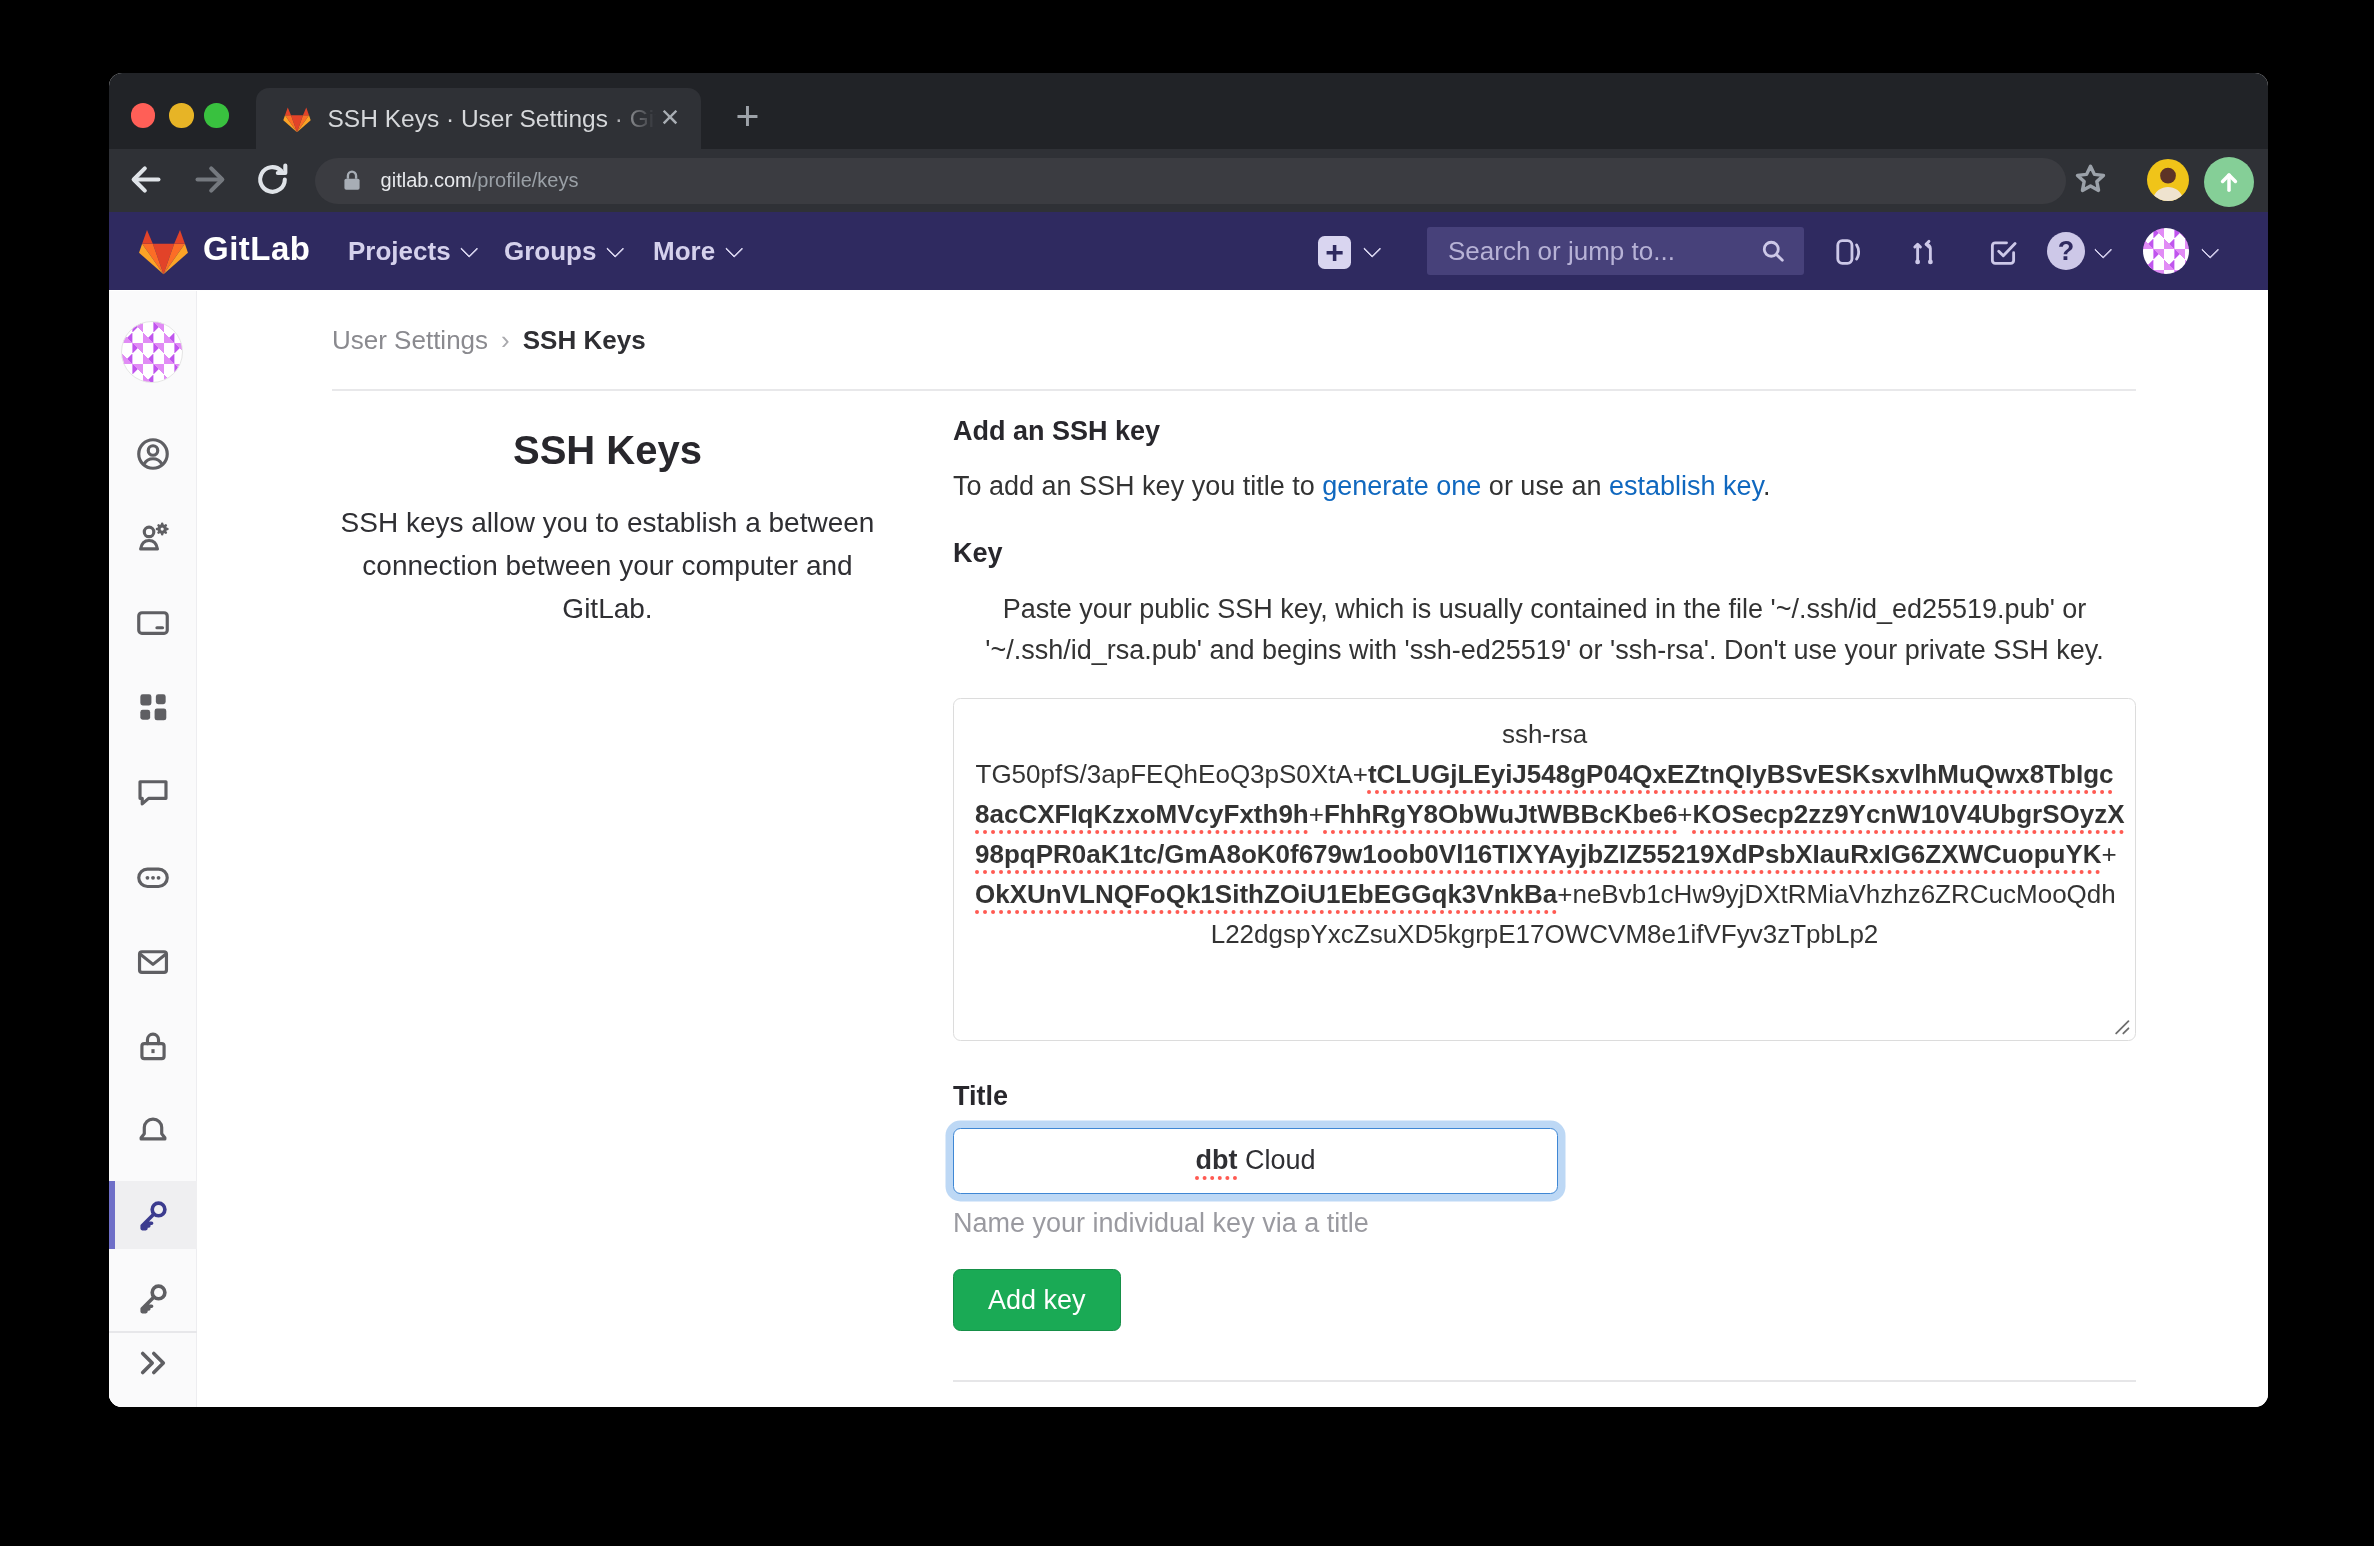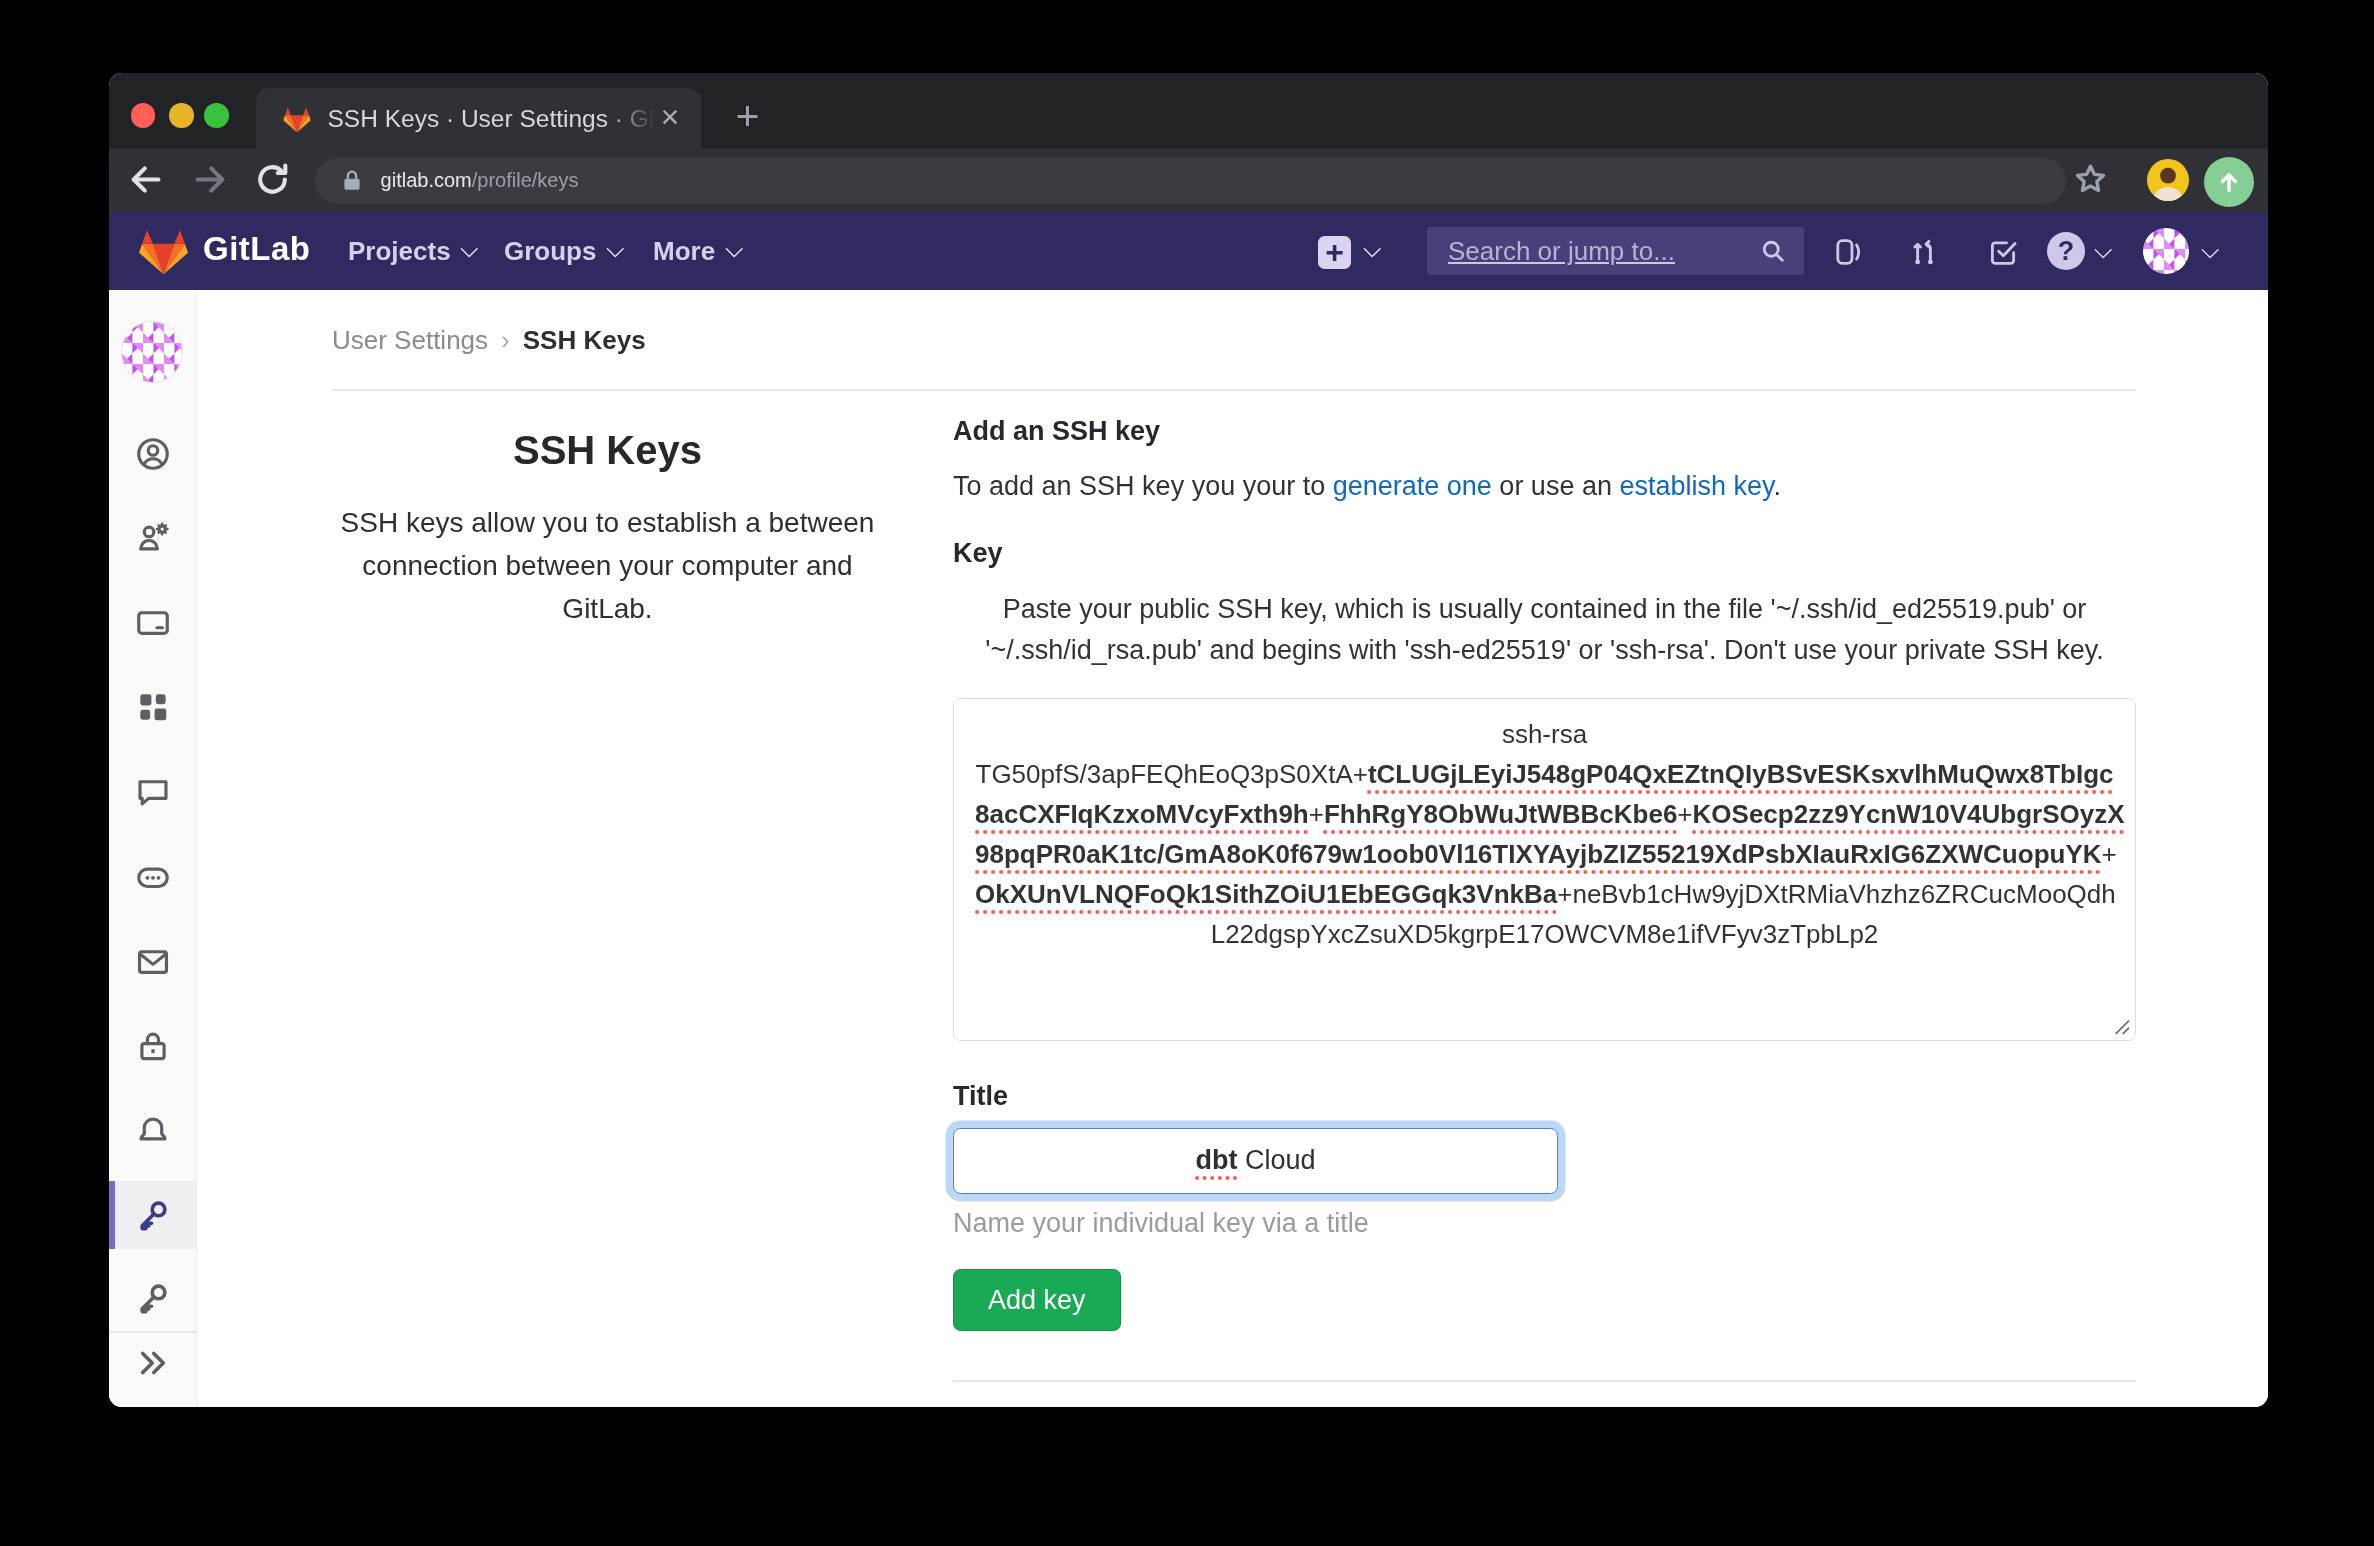--- a/index.html
+++ b/index.html
@@ -32,21 +32,21 @@
   .update-btn{position:absolute;left:2095px;top:7.5px;width:50px;height:50px;border-radius:50%;background:#85cf97;display:flex;align-items:center;justify-content:center;}
 
   
   .gl-navbar{position:absolute;left:0;top:139px;width:100%;height:78px;background:#2f2a60;color:#ccc7e6;}
   .gl-logo{position:absolute;left:27px;top:11.3px;width:55px;height:55px;}
   .gl-brand{position:absolute;left:94px;top:18px;font-size:33px;font-weight:600;color:#fff;letter-spacing:0.5px;}
   .gl-menu{position:absolute;top:23.5px;font-size:26px;font-weight:600;color:#d5d1ec;display:flex;align-items:center;gap:9.4px;}
   .chev{width:13px;height:13px;border-right:2.8px solid currentColor;border-bottom:2.8px solid currentColor;transform:rotate(45deg) translateY(-3.8px);border-radius:0.9px;}
   .plusbox{position:absolute;left:1209px;top:23.5px;width:33px;height:33px;border-radius:6.6px;background:#d9d5f0;color:#2f2a60;display:flex;align-items:center;justify-content:center;font-size:32px;font-weight:700;line-height:28px;}
   .plusbox-chev{position:absolute;left:1254px;top:33px;color:#d5d1ec;}
-  .gl-search{position:absolute;left:1318px;top:15px;width:377px;height:48px;border-radius:3px;background:#47417a;display:flex;align-items:center;padding:0 17px 0 21px;text-decoration:underline;}
+  .gl-search{position:absolute;left:1318px;top:15px;width:377px;height:48px;border-radius:3px;background:#47417a;display:flex;align-items:center;padding:0 17px 0 21px;}
   .gl-search .ph{flex:1;font-size:26px;color:#b7b2d6;}
   .gl-ic{position:absolute;top:22.6px;width:34px;height:34px;color:#cdc8e8;}
   .help-circle{position:absolute;left:1938px;top:20px;width:38px;height:38px;border-radius:50%;background:#cdc8e8;color:#2f2a60;font-size:27px;font-weight:700;display:flex;align-items:center;justify-content:center;}
   .gl-avatar{position:absolute;left:2034px;top:16px;width:46px;height:46px;border-radius:50%;}
   .identicon{background:linear-gradient(45deg,#e18cf5 25%,transparent 25% 75%,#e18cf5 75%) 0 0/21px 21px,linear-gradient(-45deg,#c055ee 25%,#fff 25% 75%,#c055ee 75%) 10.4px 0/21px 21px;background-color:#fff;}
 
   
   .page{position:absolute;left:0;top:218px;width:100%;height:1117px;background:#fff;text-align:center;}
   .sidebar{position:absolute;left:0;top:0;width:88px;height:100%;background:#fafafb;border-right:1.9px solid #ededf0;}
   .side-item{position:absolute;left:0;width:88px;display:flex;justify-content:center;color:#5f5f63;}
@@ -300,21 +300,21 @@
 
       <div class="left-col">
         <h1>SSH Keys</h1>
         <p>SSH keys allow you to establish a between connection between your computer and GitLab.</p>
       </div>
 
       <div class="right-col">
         <div class="h4" style="top:125px">Add an SSH key</div>
 
         <div class="ptext" style="top:175px">
-          <span>To add an SSH key you your to </span><a class="gl-link" href="#">generate one</a><span> or use an </span><a class="gl-link" href="#">establish key</a><span>.</span>
+          <span>To add an SSH key you title to </span><a class="gl-link" href="#">generate one</a><span> or use an </span><a class="gl-link" href="#">establish key</a><span>.</span>
         </div>
 
         <div class="h4" style="top:247px">Key</div>
         <div class="ptext" style="top:298px;width:1183px">Paste your public SSH key, which is usually contained in the file '~/.ssh/id_ed25519.pub' or '~/.ssh/id_rsa.pub' and begins with 'ssh-ed25519' or 'ssh-rsa'. Don't use your private SSH key.</div>
 
         <div class="keybox">
           <div class="keytext"><div><span>ssh-rsa</span></div><div><span>TG50pfS/3apFEQhEoQ3pS0XtA+</span><span class="miss">tCLUGjLEyiJ548gP04QxEZtnQIyBSvESKsxvlhMuQwx8TbIgc</span></div><div><span class="miss">8acCXFIqKzxoMVcyFxth9h</span><span>+</span><span class="miss">FhhRgY8ObWuJtWBBcKbe6</span><span>+</span><span class="miss">KOSecp2zz9YcnW10V4UbgrSOyzX</span></div><div><span class="miss">98pqPR0aK1tc/GmA8oK0f679w1oob0Vl16TIXYAyjbZIZ55219XdPsbXIauRxIG6ZXWCuopuYK</span><span>+</span></div><div><span class="miss">OkXUnVLNQFoQk1SithZOiU1EbEGGqk3VnkBa</span><span>+neBvb1cHw9yjDXtRMiaVhzhz6ZRCucMooQdh</span></div><div><span>L22dgspYxcZsuXD5kgrpE17OWCVM8e1ifVFyv3zTpbLp2</span></div></div>
           <svg class="resize-handle stroke" style="stroke-width:1.8" viewBox="0 0 24 24">
                 <path d="M21 9 9 21"></path>
                 <path d="M21 16l-5 5"></path>

